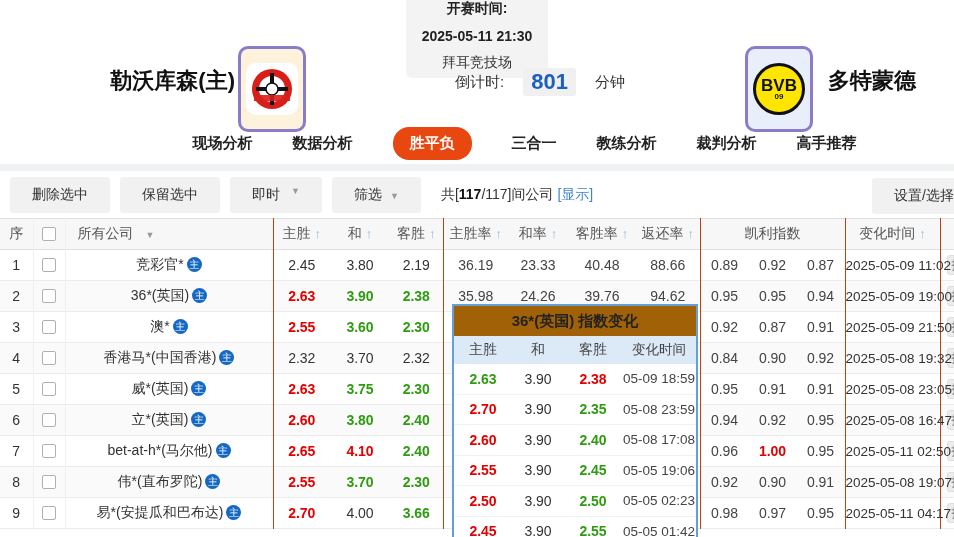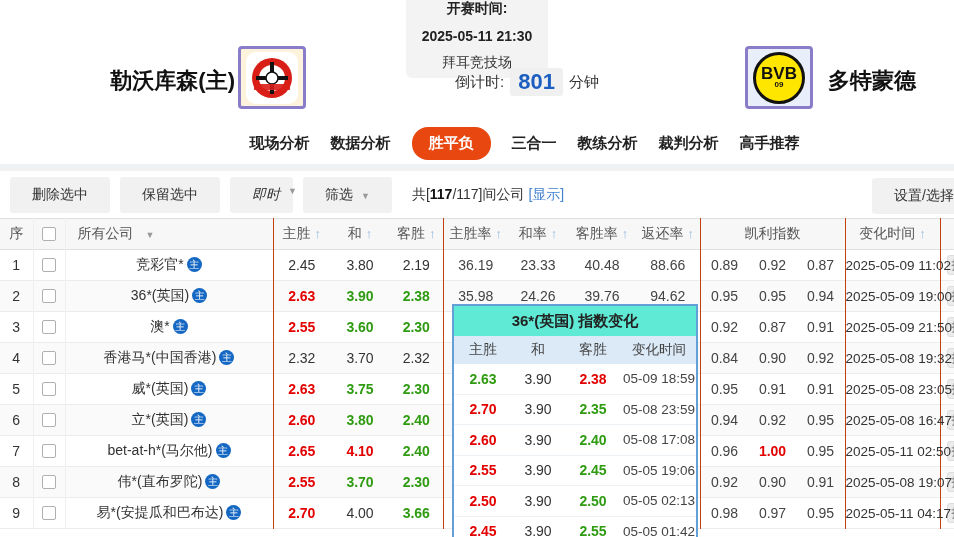--- a/index.html
+++ b/index.html
@@ -10,45 +10,45 @@
   .top-strip { height:40px; display:flex; justify-content:center; align-items:center; }
   .match-pill { background:#f3f3f3; border-radius:6px; padding:6px 16px; display:flex; align-items:center; gap:10px; font-size:14px;flex-direction:column; }
   .league-badge { background:#f8e6f5; color:#a94ca0; padding:2px 7px; border-radius:3px; font-size:13px; }
   .kickoff-label,.kickoff-time { font-weight:bold; color:#222; }
   .venue { color:#333; }
 
   
   .match-header { position:relative; height:82px; }
   .home-name { position:absolute; left:60px; top:26px; width:175px; text-align:right; font-size:22px; font-weight:bold; color:#111; }
   .away-name { position:absolute; left:828px; top:26px; font-size:22px; font-weight:bold; color:#111; }
-  .logo-box { position:absolute; top:6px; width:68px; height:63px; border-radius:4px; border:3px solid #8a7cc8; display:flex; align-items:center; justify-content:center;text-align:right; }
+  .logo-box { position:absolute; top:6px; width:68px; height:86px; border-radius:10px; border:3px solid #8a7cc8; display:flex; align-items:center; justify-content:center;text-align:right; }
   .home-logo-box { left:238px; background:#fdf3dd; }
   .away-logo-box { left:745px; background:#e9effa; }
-  .countdown { position:absolute; left:455px; top:28px; display:flex; align-items:center; gap:6px; font-size:15px; color:#333; }
+  .countdown { position:absolute; left:455px; top:28px; display:flex; align-items:center; gap:19px; font-size:15px; color:#333; }
   .countdown-value { background:#f0f0f0; color:#1d5fc0; font-size:22px; font-weight:bold; padding:1px 8px; border-radius:3px; }
 
   
   .lev-crest { width:52px; height:52px; background:#fff; border-radius:10px; display:flex; align-items:center; justify-content:center; }
   
   .bvb-circle { width:52px; height:52px; background:#ffe600; border:3px solid #111; border-radius:50%;
     display:flex; flex-direction:column; align-items:center; justify-content:center; font-weight:bold; color:#111; }
   .bvb-circle .bvb-txt { font-size:17px; letter-spacing:0; line-height:15px; }
   .bvb-circle .bvb-09 { font-size:8px; line-height:8px; }
 
   
-  .tab-bar { height:42px; display:flex; align-items:center; justify-content:center; gap:21px; padding-left:95px; }
+  .tab-bar { height:42px; display:flex; align-items:center; justify-content:center; gap:40px; padding-left:95px; }
   .tab { font-size:15px; font-weight:bold; color:#222; cursor:pointer; white-space:nowrap; }
   .tab.active { background:#e8470f; color:#fff; border-radius:16px; padding:7px 17px; }
   .divider-band { height:7px; background:#f0f1f2; }
 
   
   .toolbar { position:relative; height:47px; display:flex; align-items:center; gap:10px; padding-left:10px; font-size:14px; }
   .tb-btn { background:#f1f1f1; border:none; border-radius:3px; padding:9px 22px; font-size:14px; color:#333; cursor:pointer;
     font-family:inherit; white-space:nowrap; }
-  .tb-select { display:flex; align-items:flex-start; justify-content:space-between; width:63px;font-style:italic; }
+  .tb-select { display:flex; align-items:flex-start; justify-content:space-between; width:92px; }
   .caret { color:#999; font-size:9px; margin-left:8px; }
   .company-count { margin-left:10px; color:#333; }
   .company-count b { color:#111; }
   .show-link { color:#4083d0; cursor:pointer; }
   .settings-btn { position:absolute; right:-22px; top:7px; }
 
   
   .table-wrap { width:954px; overflow:hidden; }
   table.odds { width:1000px; border-collapse:collapse; table-layout:fixed; font-size:14px; }
   table.odds th, table.odds td { height:31px; padding:0; text-align:center; }
@@ -73,21 +73,21 @@
   .kelly-cell { display:flex; }
   .kelly-cell span { flex:1; color:#444; }
   .kelly-cell span.c-r { color:#e20000; font-weight:bold; }
   td.time-cell { font-size:13.5px; color:#333; white-space:nowrap;margin-left:8px; }
   td.rate-cell { color:#444; }
   .row-action { width:24px; height:20px; background:#ececec; border:1px solid #ddd; border-radius:3px; margin-left:6px;
     overflow:hidden; font-size:12px; color:#666; line-height:18px; text-align:left; padding-left:4px; cursor:pointer; }
 
   
   .popup { position:absolute; left:452px; top:304px; width:246px; background:#fff; border:2px solid #64a0d8; z-index:10; }
-  .popup-title { height:30px; background:#5eead4; display:flex; align-items:center; justify-content:center;
+  .popup-title { height:30px; background:#a16207; display:flex; align-items:center; justify-content:center;
     font-size:15px; font-weight:bold; color:#222; }
   .popup-head { height:28px; background:#dceaf7; display:flex; align-items:center; font-size:14px; color:#444; }
   .popup-row { height:30.5px; display:flex; align-items:center; font-size:14px; border-bottom:1px solid #eef3f8; }
   .pc-h { width:58px; text-align:center; }
   .pc-d { width:52px; text-align:center; }
   .pc-a { width:58px; text-align:center; }
   .pc-t { width:74px; text-align:center; white-space:nowrap; font-size:13.5px; color:#444; }
 </style>
 </head>
 <body>
@@ -450,21 +450,21 @@
       <div class="popup-row">
         <span class="pc-h c-r">2.55</span>
         <span class="pc-d c-k">3.90</span>
         <span class="pc-a c-g">2.45</span>
         <span class="pc-t">05-05 19:06</span>
       </div>
       <div class="popup-row">
         <span class="pc-h c-r">2.50</span>
         <span class="pc-d c-k">3.90</span>
         <span class="pc-a c-g">2.50</span>
-        <span class="pc-t">05-05 02:13</span>
+        <span class="pc-t">05-05 02:23</span>
       </div>
       <div class="popup-row">
         <span class="pc-h c-r">2.45</span>
         <span class="pc-d c-k">3.90</span>
         <span class="pc-a c-g">2.55</span>
         <span class="pc-t">05-05 01:42</span>
       </div>
     </div>
 </div>
 

